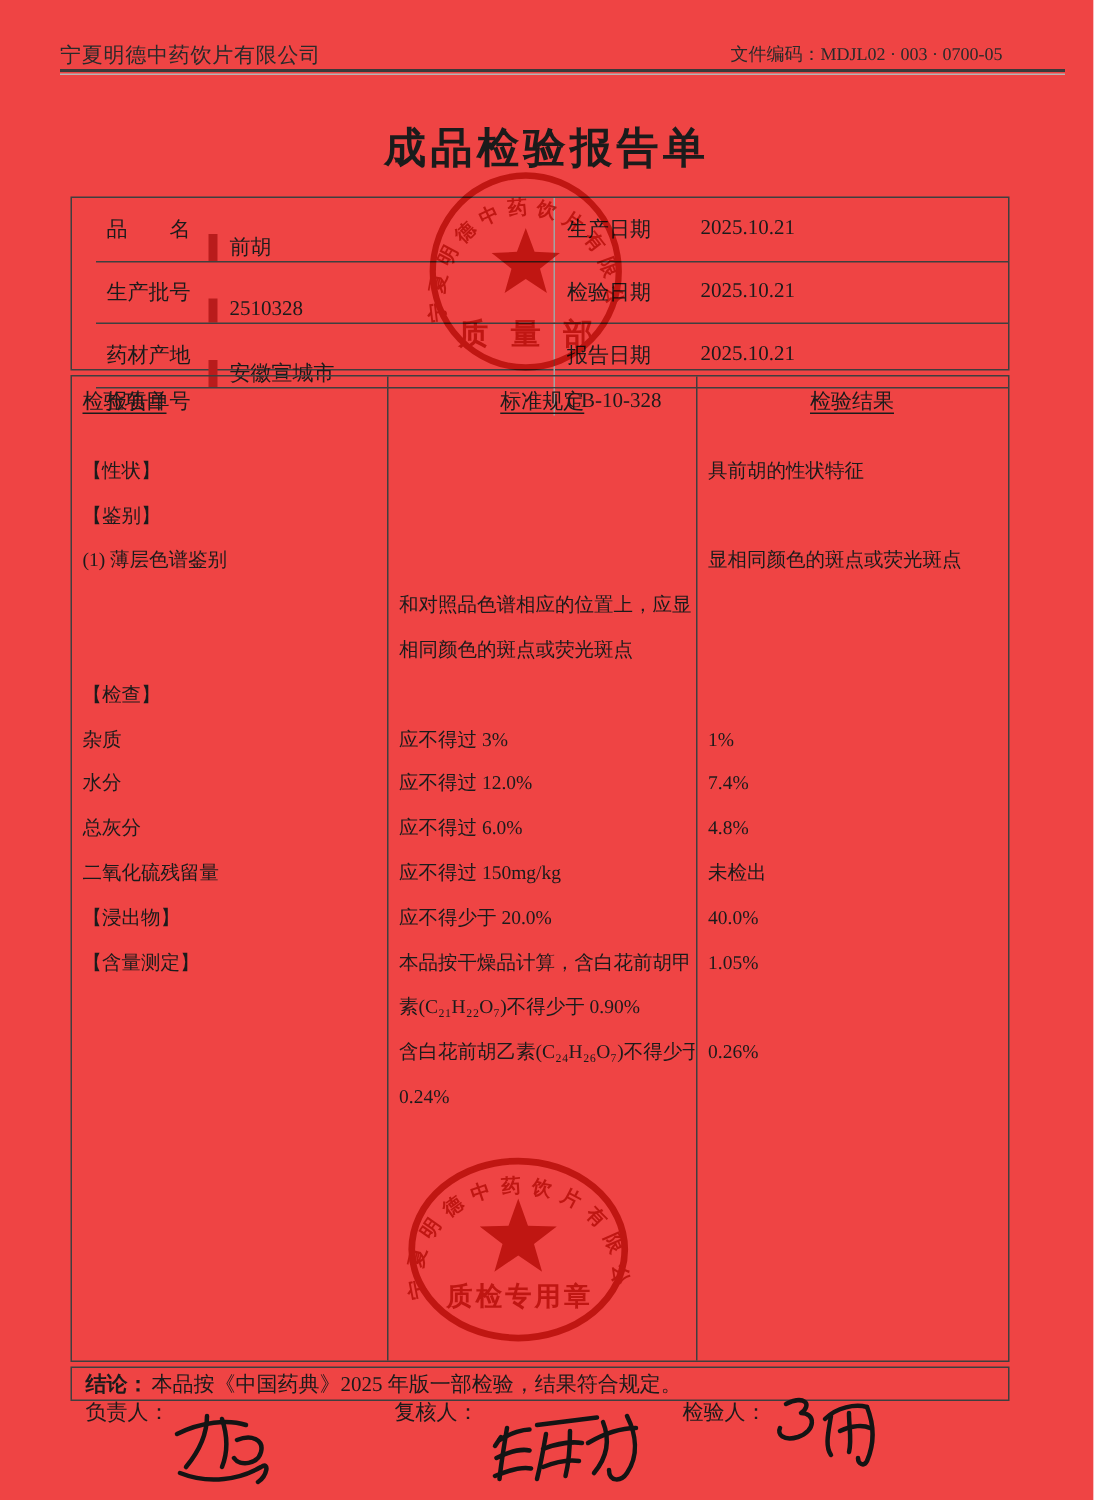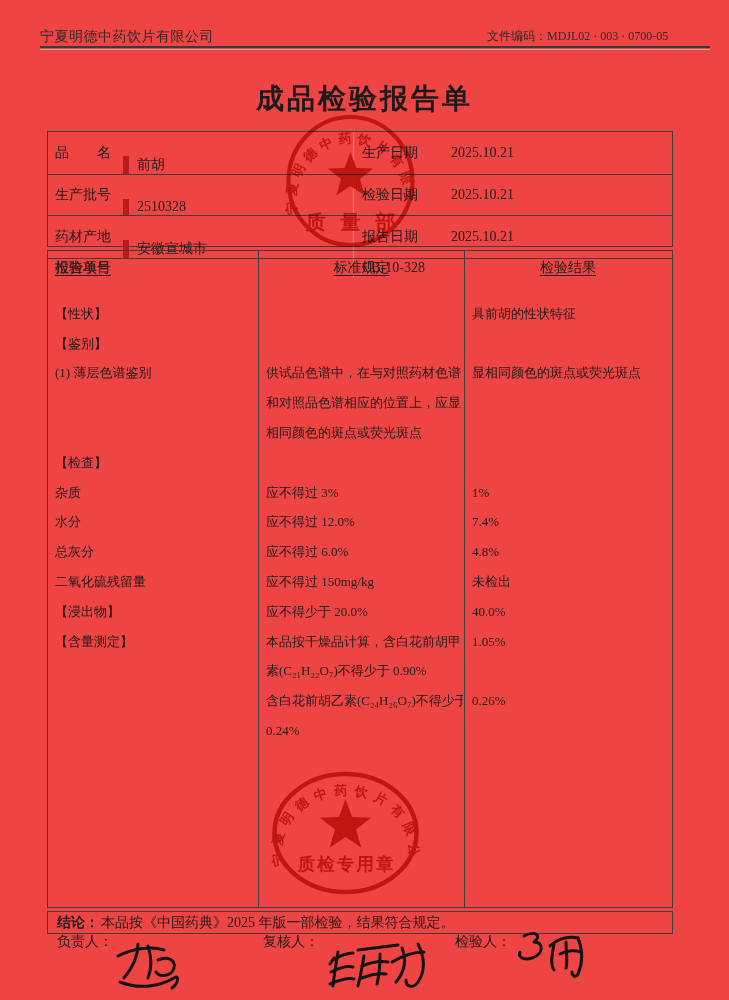--- a/index.html
+++ b/index.html
@@ -9,21 +9,21 @@
     overflow:hidden;
   }
   
   .company{position:absolute; left:40px; top:28px; font-size:14px; letter-spacing:.5px; color:#2a2a2a; white-space:nowrap;}
   .doccode{position:absolute; left:487px; top:28px; font-size:12px; color:#2a2a2a; white-space:nowrap;}
   .header-rule{position:absolute; left:40px; top:46px; width:670px; border-top:2px solid #3a3a3a; border-bottom:1px solid #b5b5b5;height:1px;}
   .title{position:absolute; left:0; top:80px; width:100%; text-align:center;
          font-size:28px; font-weight:bold; letter-spacing:3px;}
   
   .info-table{position:absolute; left:47px; top:131px; width:626px; height:116px;
-      border:1px solid #3f3f3f; box-sizing:border-box; display:flex; flex-direction:column;}
+      border:1px solid #3f3f3f; box-sizing:border-box; display:flex; flex-direction:column;padding-left:16px;}
   .irow{flex:1; display:flex; border-top:1px solid #3f3f3f;}
   .irow:first-child{border-top:none;}
   .icell{display:flex; align-items:center; font-size:14px; box-sizing:border-box; white-space:nowrap; overflow:hidden;}
   .ic-lbl{width:75px; padding-left:7px;}
   .ic-val{width:230px; padding-left:8px; border-left:6px solid #b91c1c;margin-top:24px;}
   .ic-merged{width:305px; padding-left:7px;}
   .ic-right{flex:1; border-left:1px solid #a3a3a3; padding-left:8px;}
   .lbl2{display:inline-block; width:89px;}
   
   .insp-table{position:absolute; left:47px; top:250px; width:626px; height:658px;
@@ -112,21 +112,20 @@
         </div>
 
         <div class="iline">
           <div class="c1">【鉴别】</div>
           <div class="c2"></div>
           <div class="c3"></div>
         </div>
 
         <div class="iline">
           <div class="c1">(1) 薄层色谱鉴别</div>
-          <div class="c2">供试品色谱中，在与对照药材色谱</div>
           <div class="c3">显相同颜色的斑点或荧光斑点</div>
         </div>
 
         <div class="iline">
           <div class="c1"></div>
           <div class="c2">和对照品色谱相应的位置上，应显</div>
           <div class="c3"></div>
         </div>
 
         <div class="iline">

